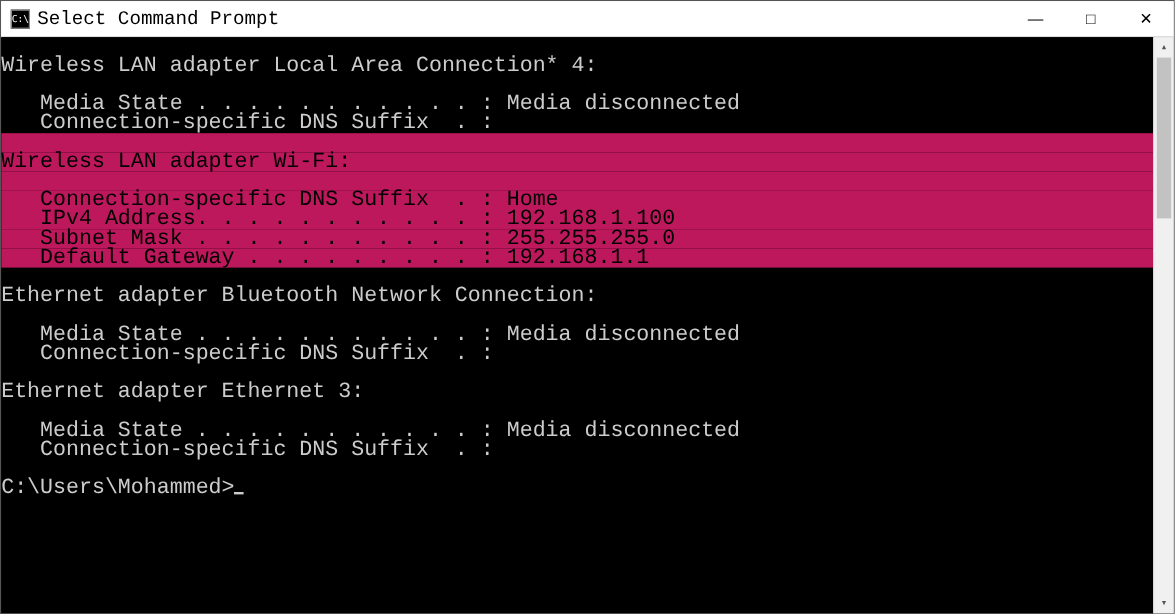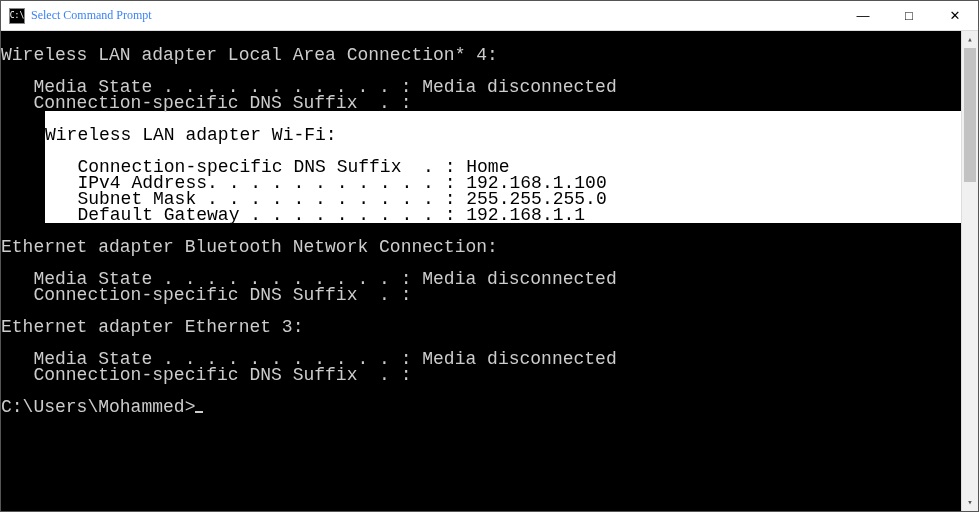--- a/index.html
+++ b/index.html
@@ -35,23 +35,23 @@
     background: #000;
     color: #fff;
     font-size: 8px;
     font-family: Consolas, monospace;
     display: inline-flex;
     align-items: center;
     justify-content: center;
     border: 1px solid #888;
   }
   .titlebar .title {
-    font-family: Liberation Serif, serif;
-    font-size: 12px;
-    color: #3b82f6;
+    font-family: Liberation Mono, monospace;
+    font-size: 16px;
+    color: #000000;
     flex: 1;
   }
   .titlebar .controls {
     display: flex;
     height: 100%;
   }
   .titlebar .controls .ctrl {
     width: 46px;
     height: 100%;
     display: flex;
@@ -76,23 +76,22 @@
     font-size: 18px;
     line-height: 16px;
     white-space: pre;
     padding: 0;
     overflow: hidden;
   }
   .terminal .line {
     min-height: 16px;
   }
   .terminal .selected {
-    background: #ffffff;
+    background: #be185d;
     color: #000;
-    margin-left: 44px;
   }
   .prompt-line { display:inline; }
   .cursor {
     display:inline-block;
     width: 8px;
     height: 2px;
     background: #ccc;
     vertical-align: -1px;
     margin-left: 0;
   }

